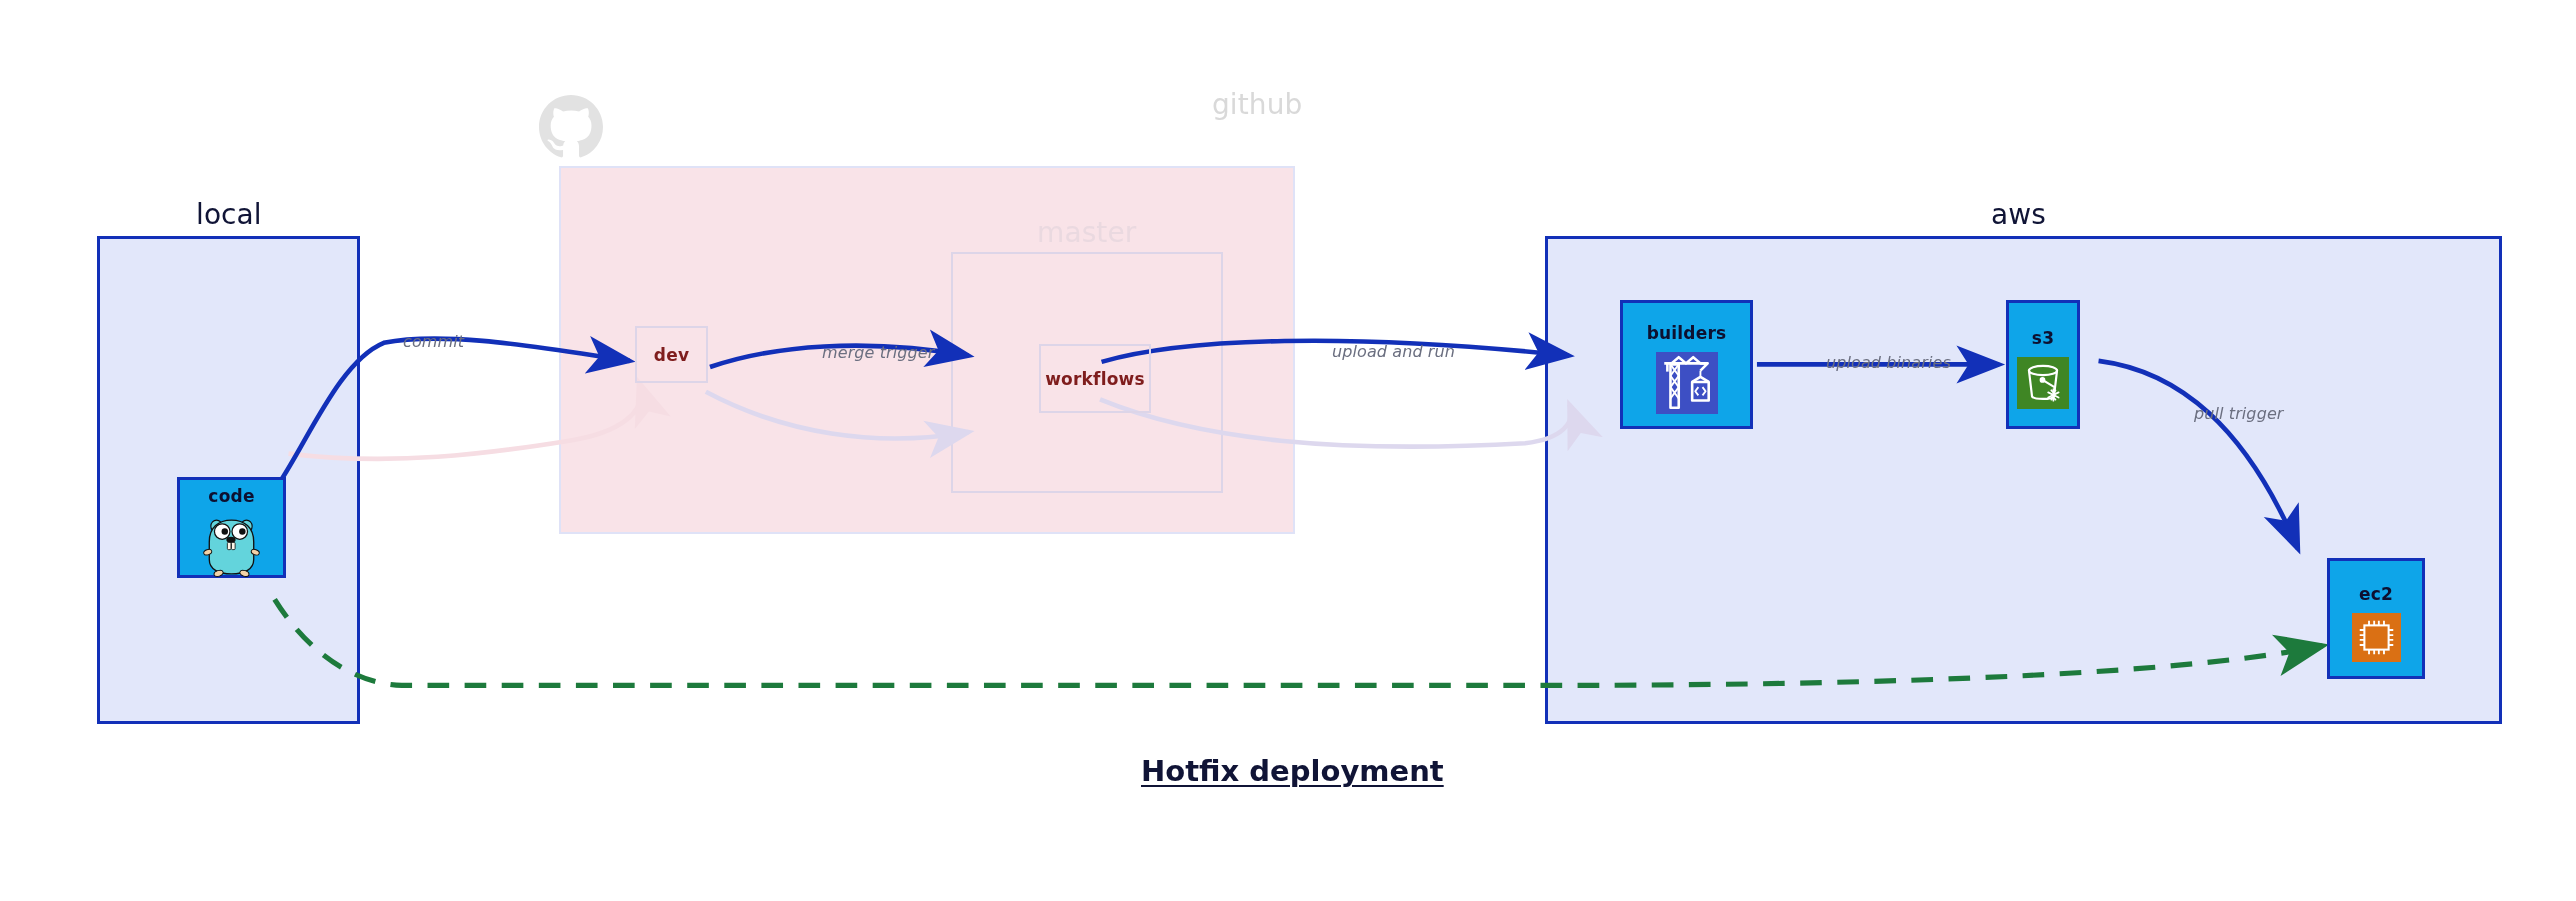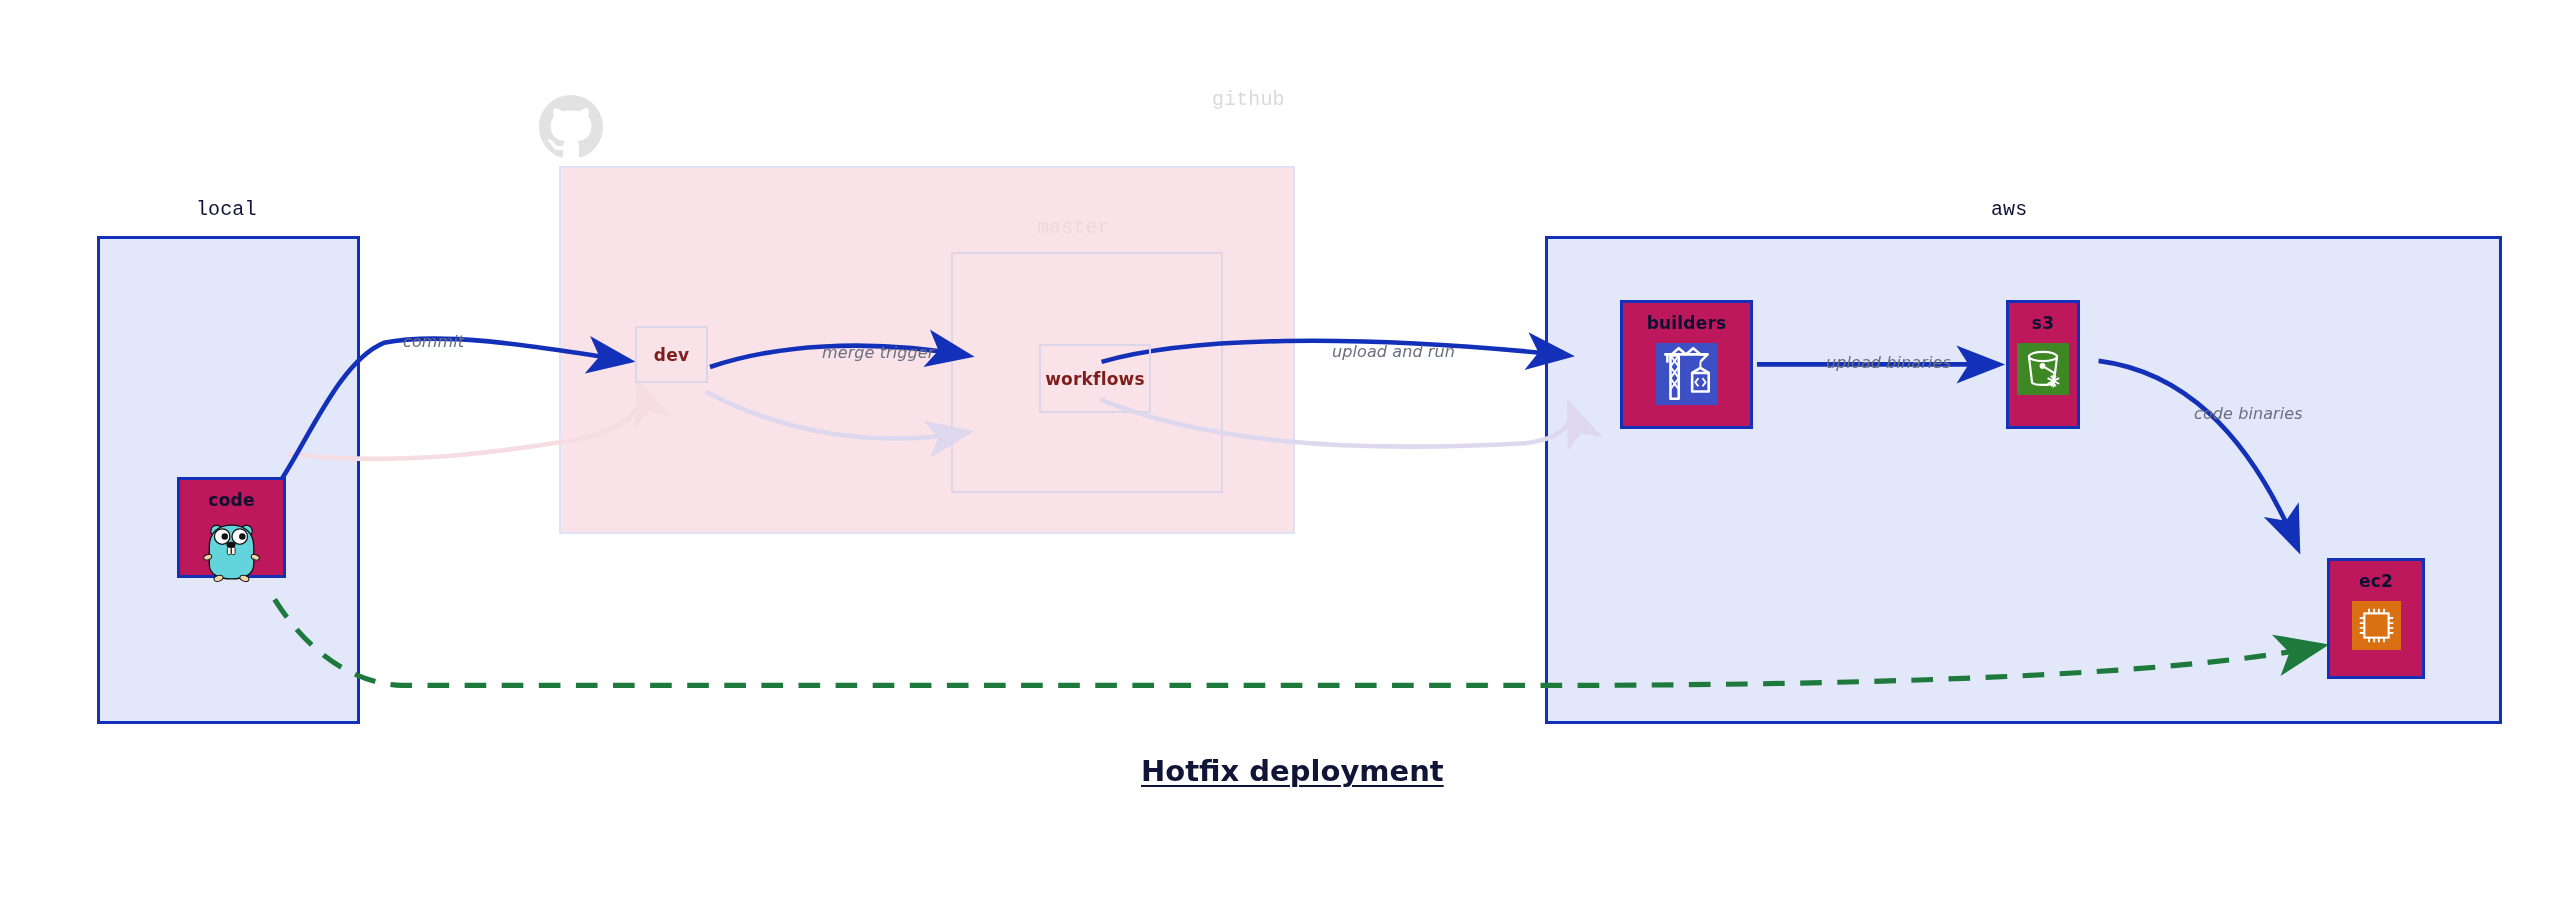--- a/index.html
+++ b/index.html
@@ -31,43 +31,43 @@
     background: #f9e3e8;
     border: 2.1px solid #dfe2f7;
   }
   .group-master {
     background: #f9e3e8;
     border: 2.6px solid #ddd5e8;
   }
 
   .group-label {
     position: absolute;
-    font-size: 20px;
+    font-size: 28px;
     font-weight: 400;
     color: #101436;
     white-space: nowrap;
     letter-spacing: 0.1px;
-    font-family: Liberation Mono, monospace;
   }
   .group-label.faded {
     color: #d9d9d9;
   }
   .group-label.faded-pink {
     color: #ead9e0;
   }
 
   
   .node {
     position: absolute;
     box-sizing: border-box;
-    background: #be185d;
+    background: #0ea5e9;
     border: 3.6px solid #1230b8;
     display: flex;
     flex-direction: column;
     align-items: center;
+    justify-content: center;
   }
   .node-faded {
     background: transparent;
     border: 2.6px solid #ddd5e8;
   }
   .node-title {
     font-size: 17px;
     font-weight: 700;
     color: #0d1030;
     margin-top: 10.3px;
@@ -283,18 +283,18 @@
   </div>
 
   <div class="edge-label" style="left:390px; top:332px;margin-left:13px;">commit</div>
 
   <div class="edge-label" style="left:822px; top:343px;">merge trigger</div>
 
   <div class="edge-label" style="left:1332px; top:342px;">upload and run</div>
 
   <div class="edge-label" style="left:1826px; top:353px;">upload binaries</div>
 
-  <div class="edge-label" style="left:2194px; top:404px;">code binaries</div>
+  <div class="edge-label" style="left:2194px; top:404px;">pull trigger</div>
 
   <div class="diagram-title" style="left:1141px; top:754px;">Hotfix deployment</div>
 
 </div>
 
 
 </body></html>

